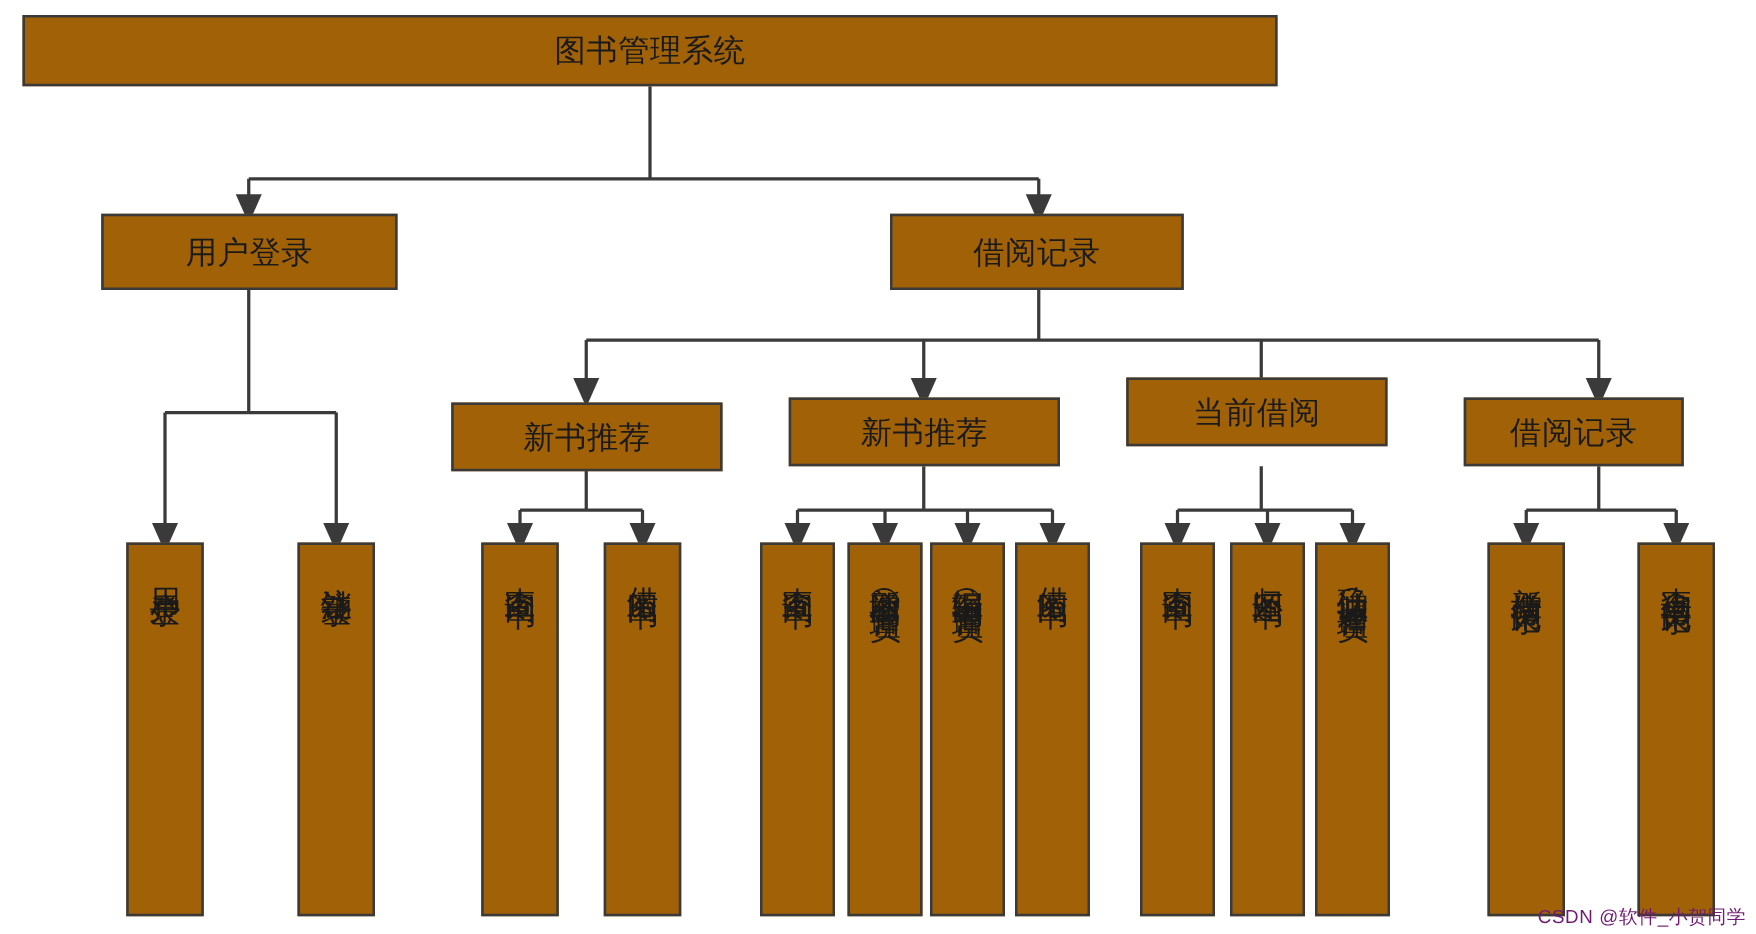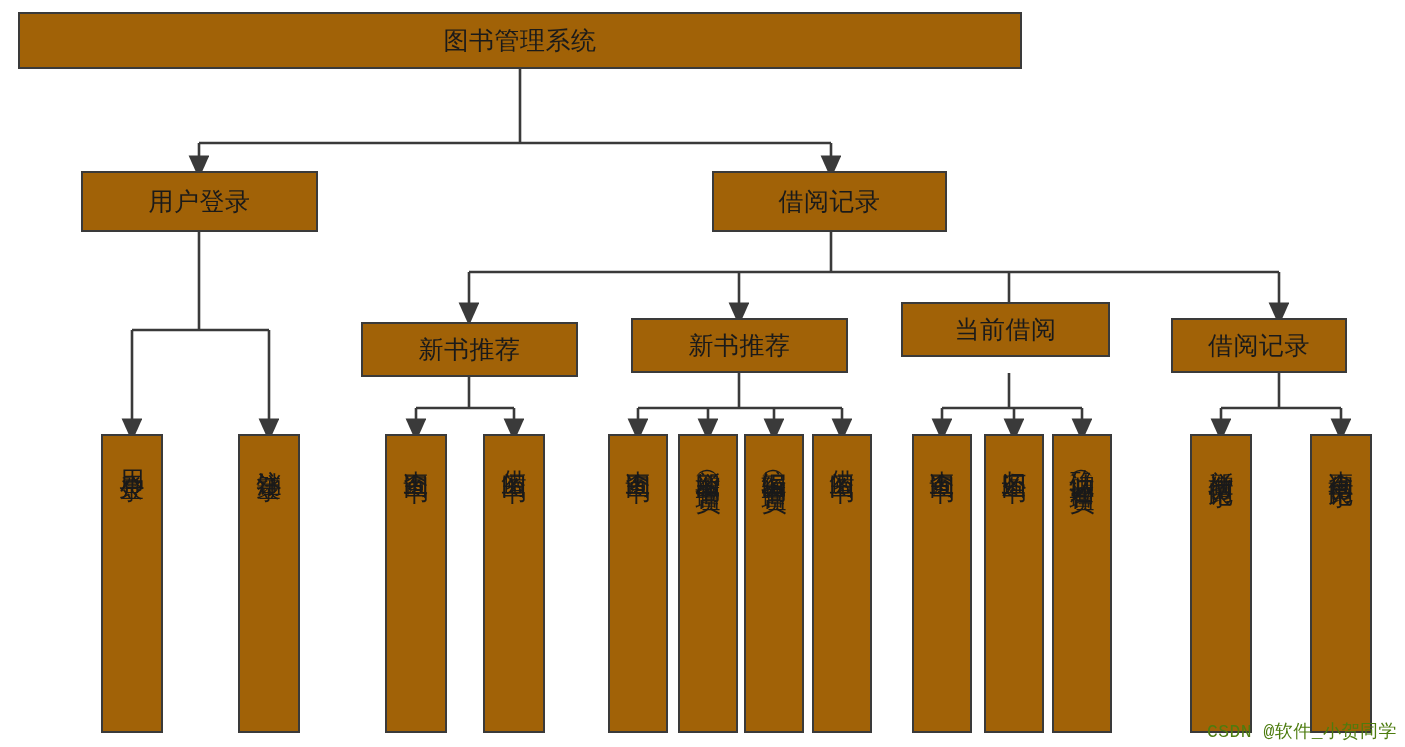--- a/index.html
+++ b/index.html
@@ -56,26 +56,26 @@
   .node.leaf .lbl {
     writing-mode: vertical-rl;
     text-orientation: upright;
     line-height: 1.0;
     letter-spacing: 3px;
   }
   #watermark {
     position: absolute;
     right: 8px;
     bottom: 4px;
-    font-size: 18px;
-    color: #4d7c0f;
+    font-size: 15px;
+    color: #701a75;
     letter-spacing: 0.5px;
     z-index: 5;
     white-space: nowrap;
-    font-family: Liberation Mono, monospace;
+    font-family: Liberation Sans, sans-serif;
   }
 </style>
 </head>
 <body>
 
 <div id="canvas">
 
   <svg id="wires" viewBox="0 0 1405 747" xmlns="http://www.w3.org/2000/svg">
     <defs>
       <marker id="arrow" markerWidth="10" markerHeight="10" refX="1" refY="4" orient="auto" markerUnits="strokeWidth">

